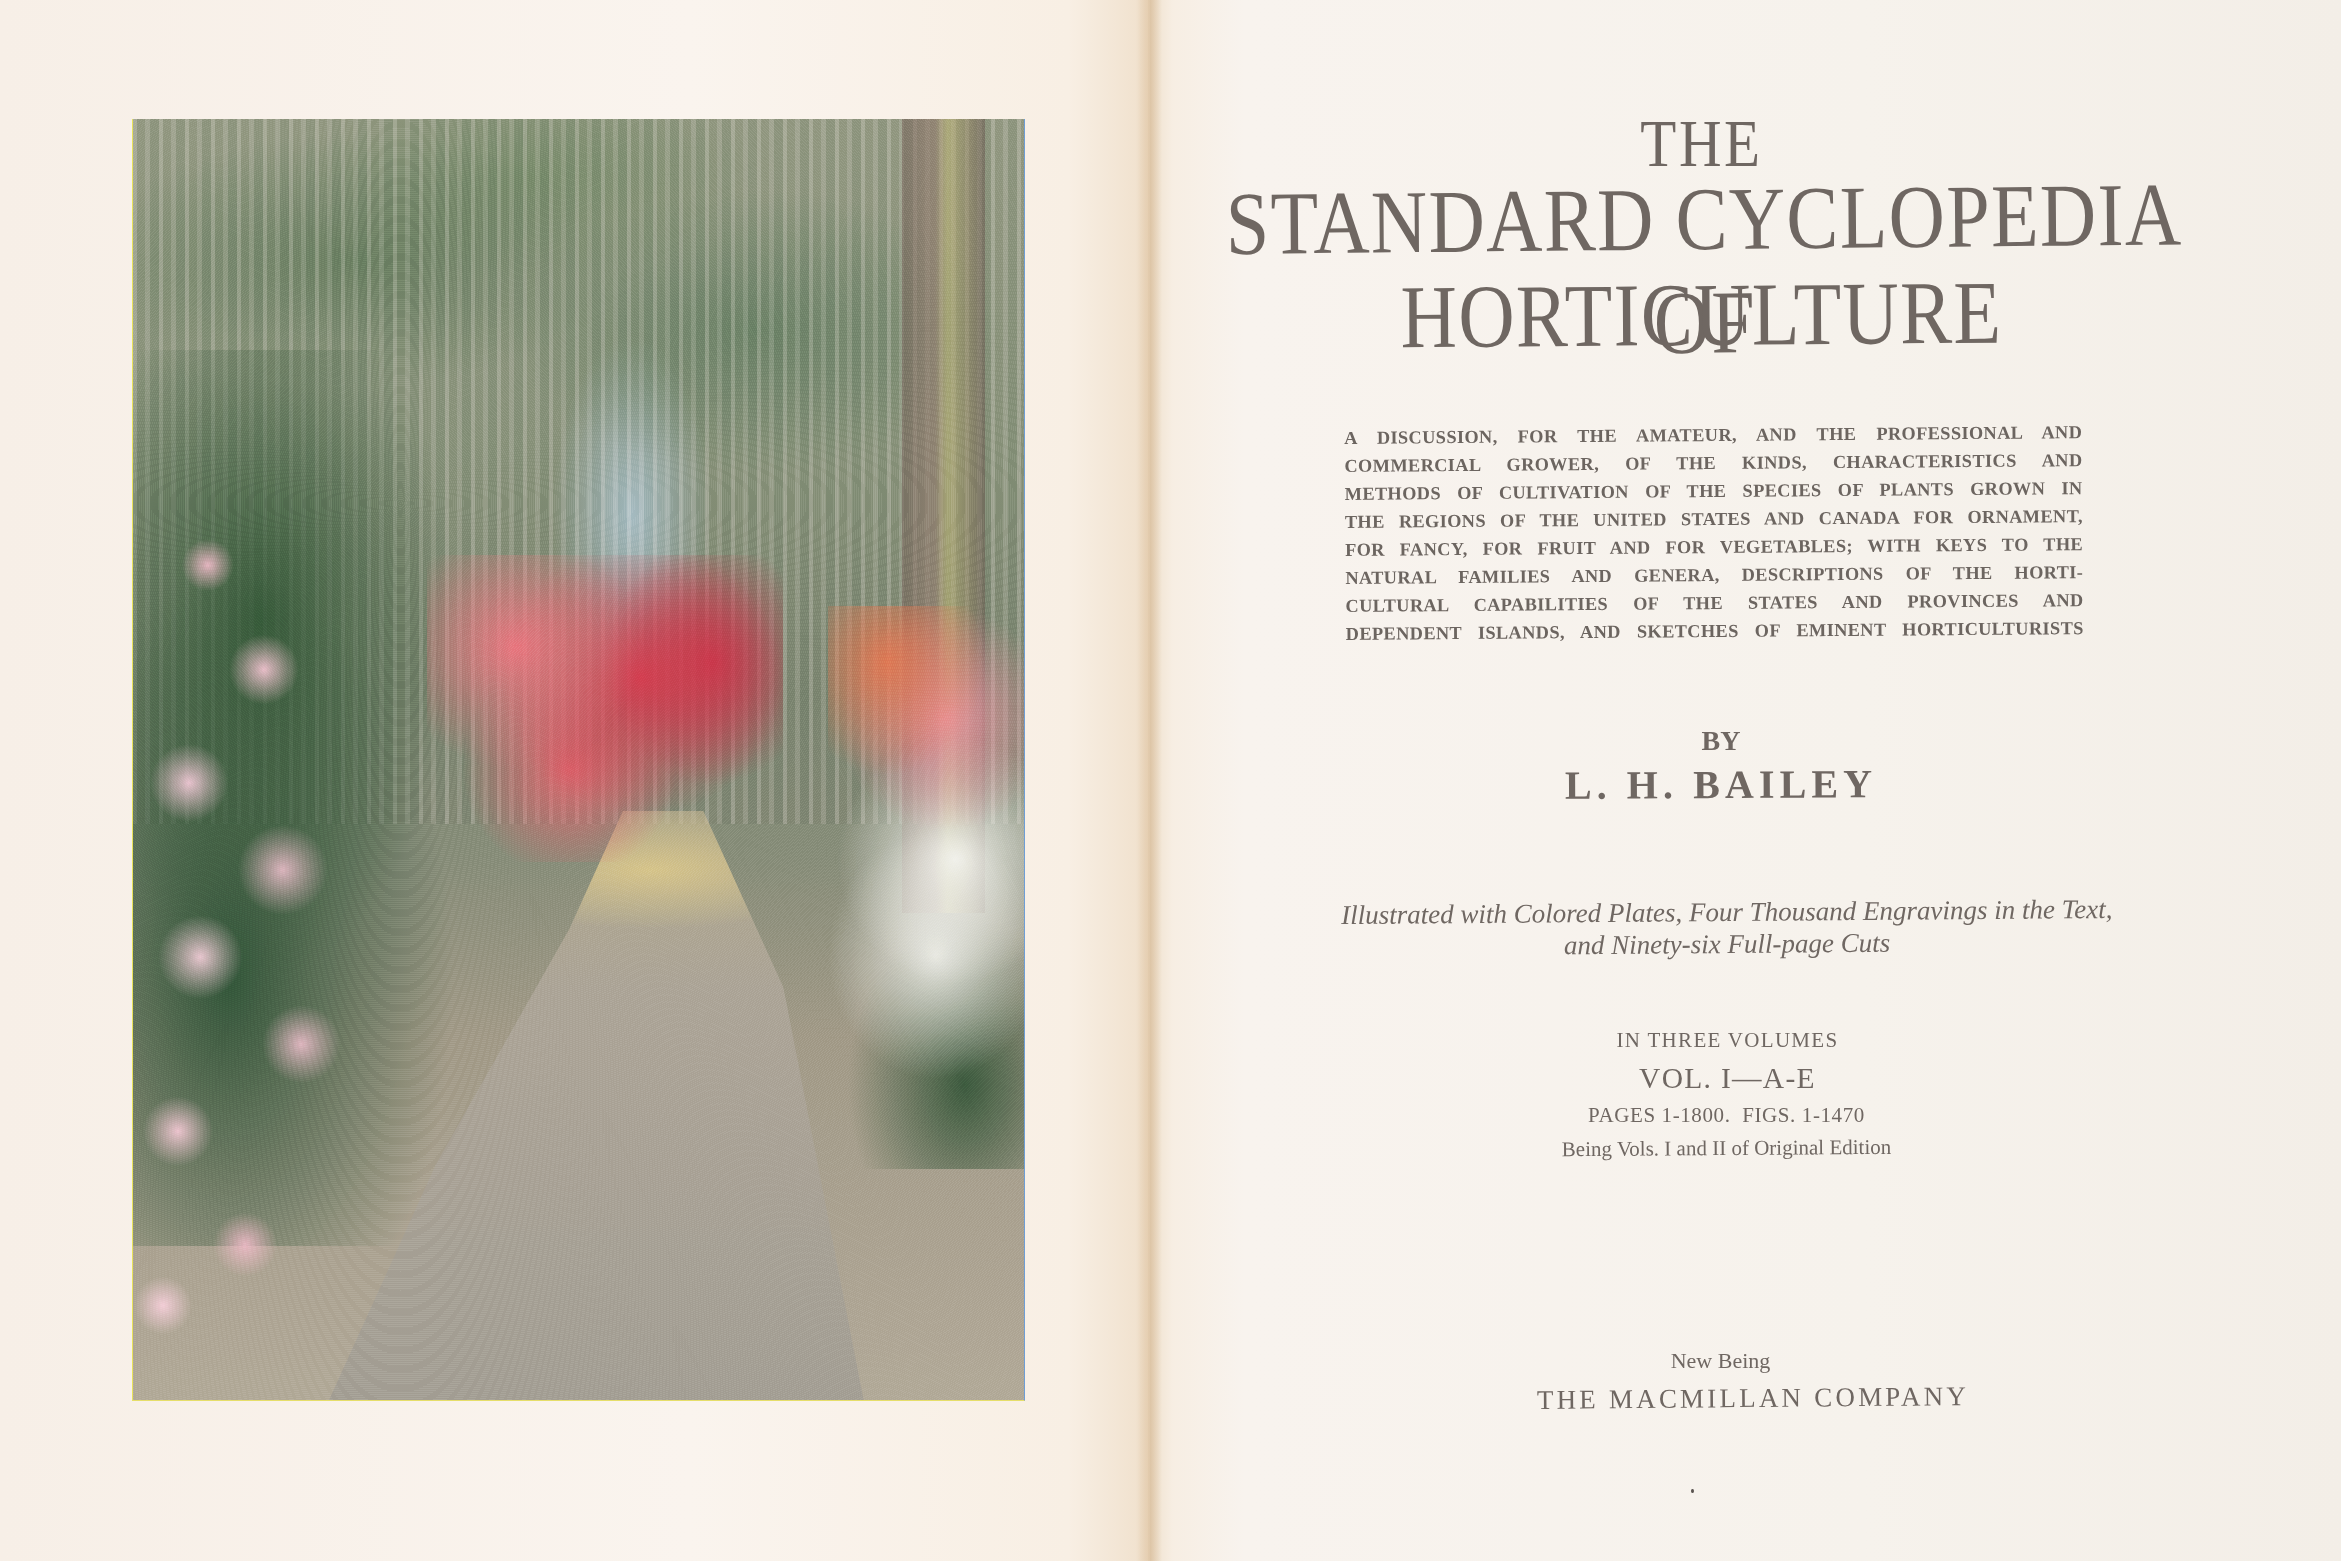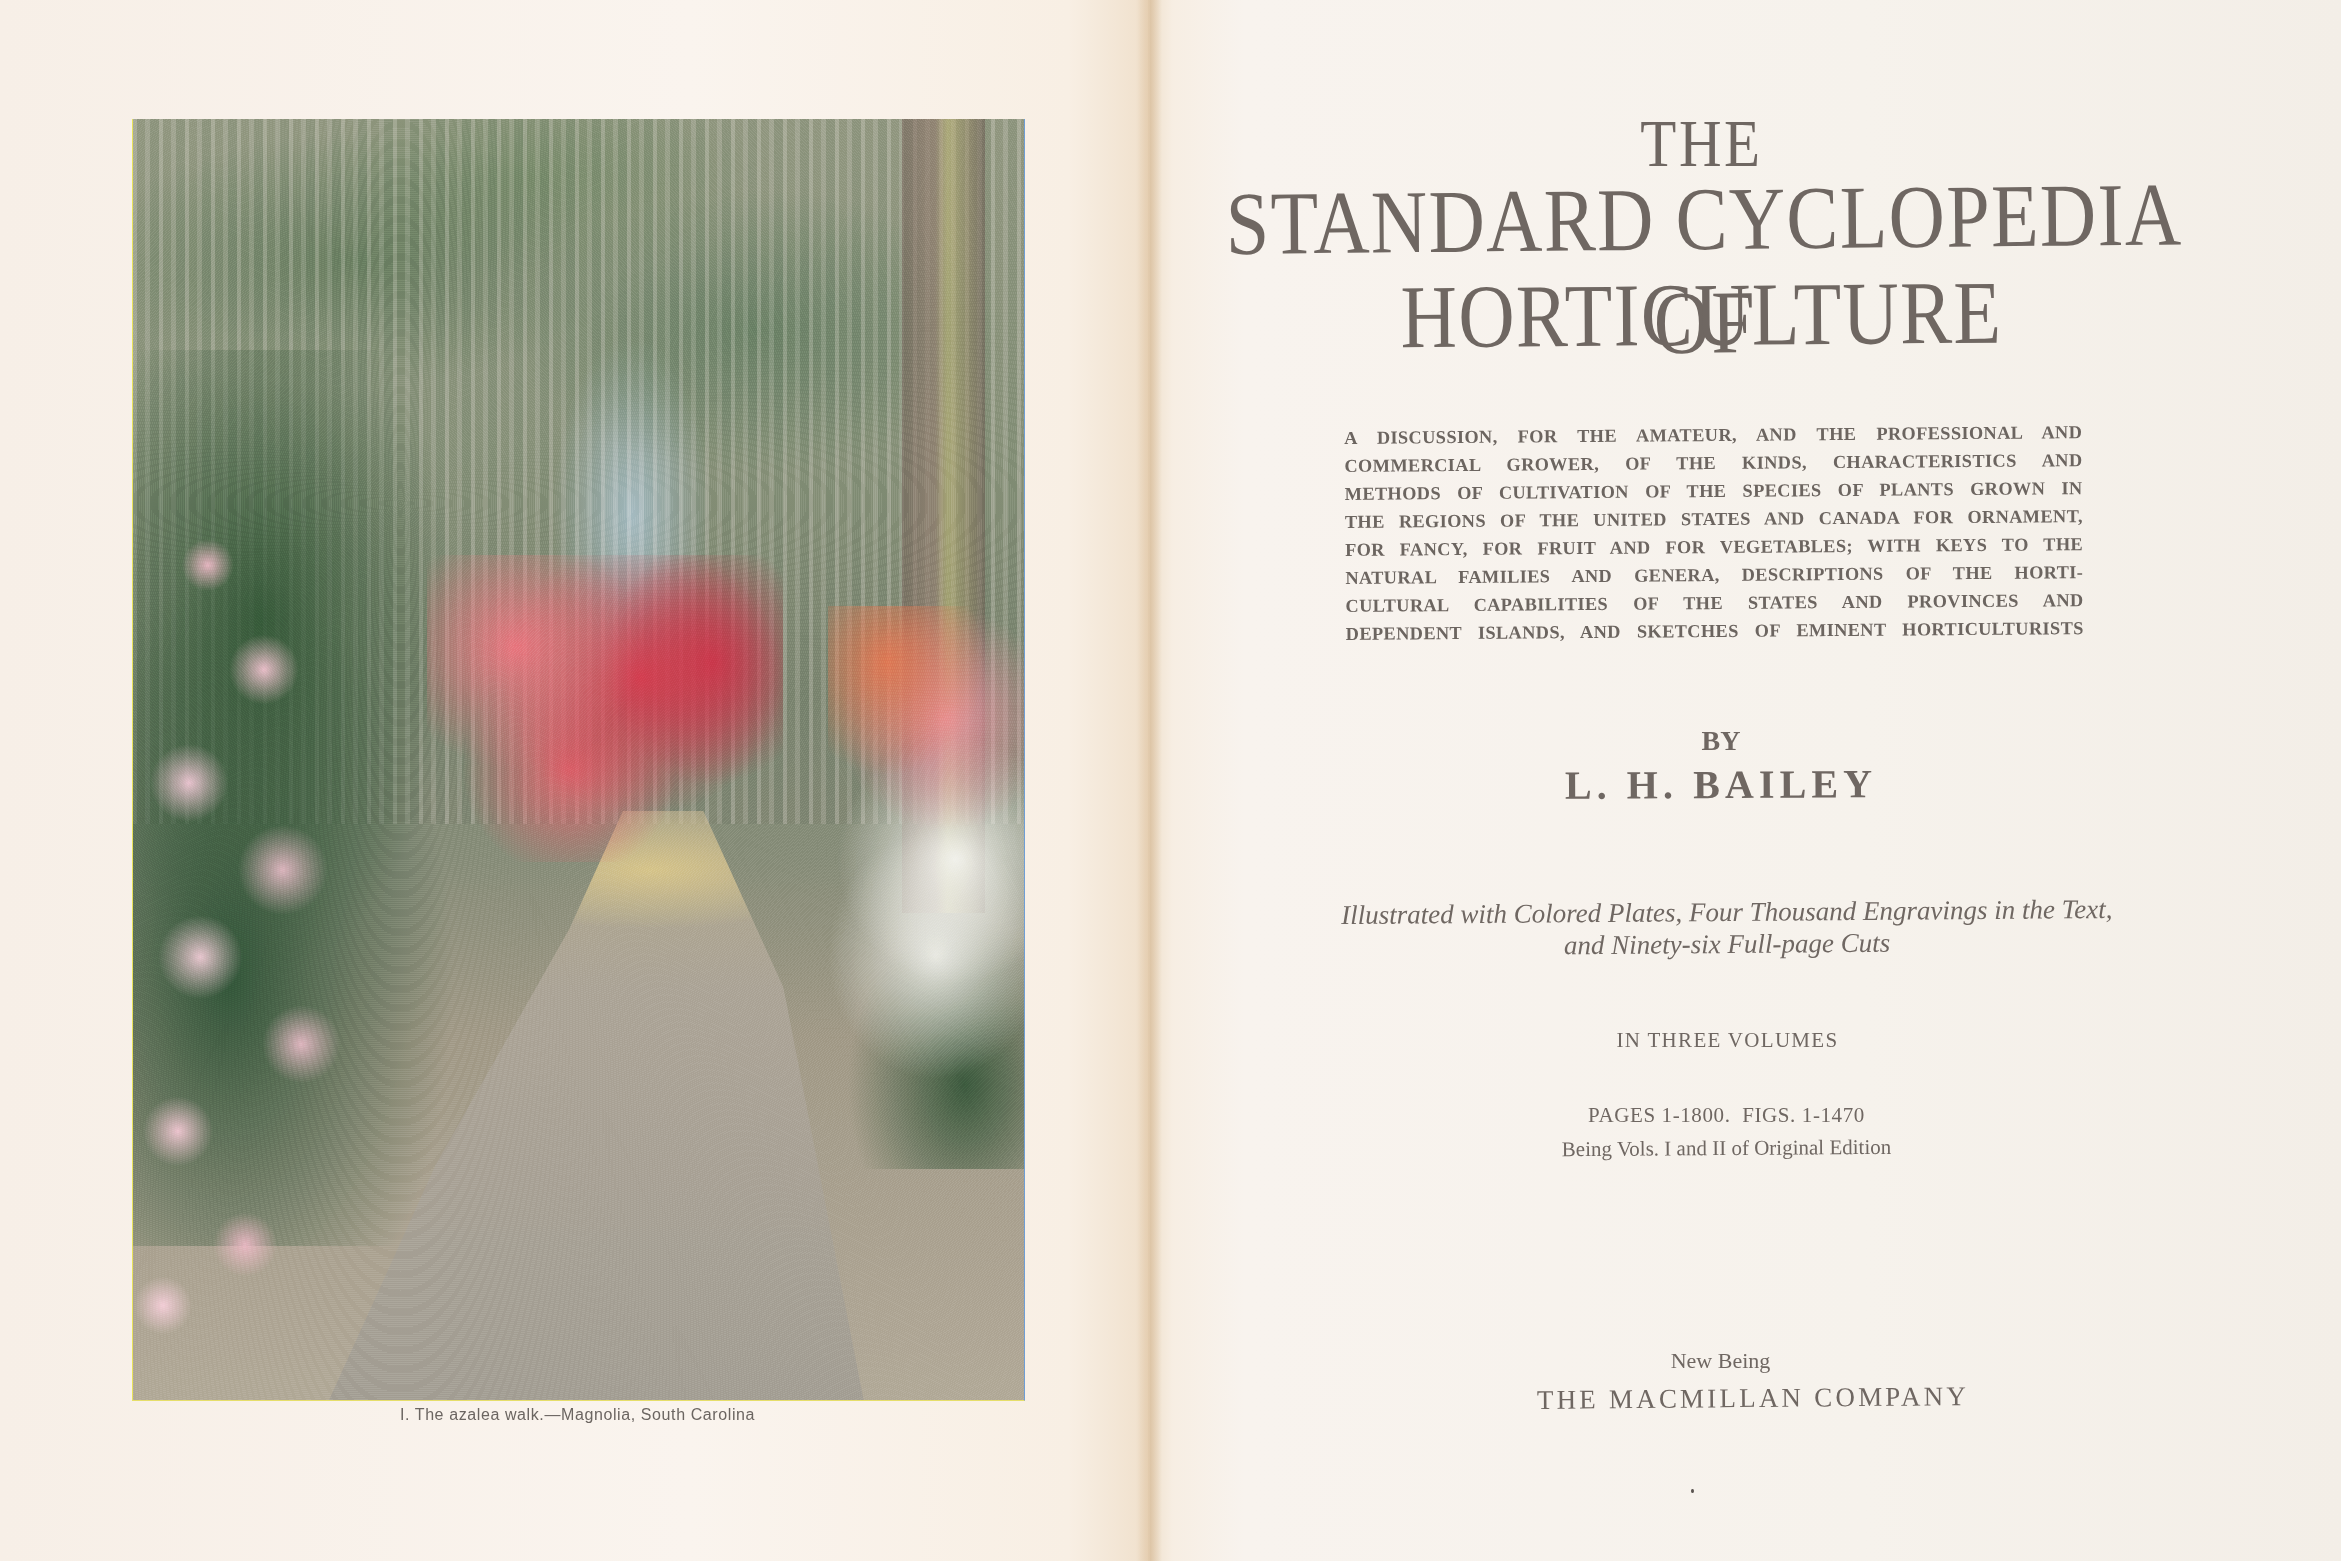--- a/index.html
+++ b/index.html
@@ -143,21 +143,20 @@
   <div class="plate">
     <div class="layer moss"></div>
     <div class="layer trunk-right"></div>
     <div class="layer foliage-left"></div>
     <div class="layer path"></div>
     <div class="layer azalea-red-center"></div>
     <div class="layer azalea-pink-left"></div>
     <div class="layer azalea-right"></div>
     <div class="layer grain"></div>
   </div>
-  <div class="caption">I. The azalea walk.—Magnolia, South Carolina</div>
 
   <div class="tp tp-the">THE</div>
   <div class="tp tp-title1">STANDARD CYCLOPEDIA OF</div>
   <div class="tp tp-title2">HORTICULTURE</div>
 
   <div class="tp-desc">
     <span class="line">A DISCUSSION, FOR THE AMATEUR, AND THE PROFESSIONAL AND</span>
     <span class="line">COMMERCIAL GROWER, OF THE KINDS, CHARACTERISTICS AND</span>
     <span class="line">METHODS OF CULTIVATION OF THE SPECIES OF PLANTS GROWN IN</span>
     <span class="line">THE REGIONS OF THE UNITED STATES AND CANADA FOR ORNAMENT,</span>
@@ -169,20 +168,21 @@
 
   <div class="tp tp-by">BY</div>
   <div class="tp tp-author">L. H. BAILEY</div>
 
   <div class="tp tp-illus">
     <div>Illustrated with Colored Plates, Four Thousand Engravings in the Text,</div>
     <div>and Ninety-six Full-page Cuts</div>
   </div>
 
   <div class="tp tp-vols-label">IN THREE VOLUMES</div>
+  <div class="tp tp-vol">VOL. I—A-E</div>
   <div class="tp tp-pages" style="white-space:pre;">PAGES 1-1800.  FIGS. 1-1470</div>
   <div class="tp tp-edition">Being Vols. I and II of Original Edition</div>
 
   <div class="tp tp-city">New Being</div>
   <div class="tp tp-publisher">THE MACMILLAN COMPANY</div>
   <div class="speck"></div>
 </div>
 
 
 </body></html>

